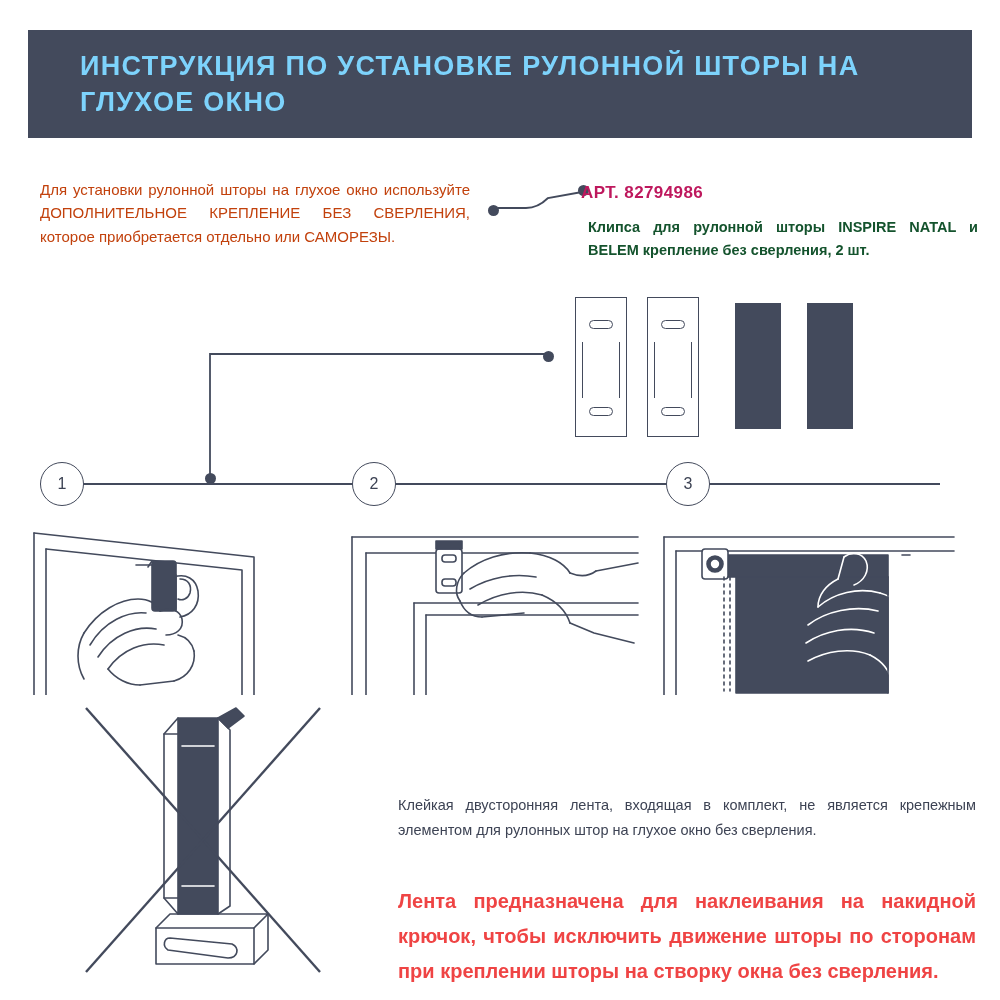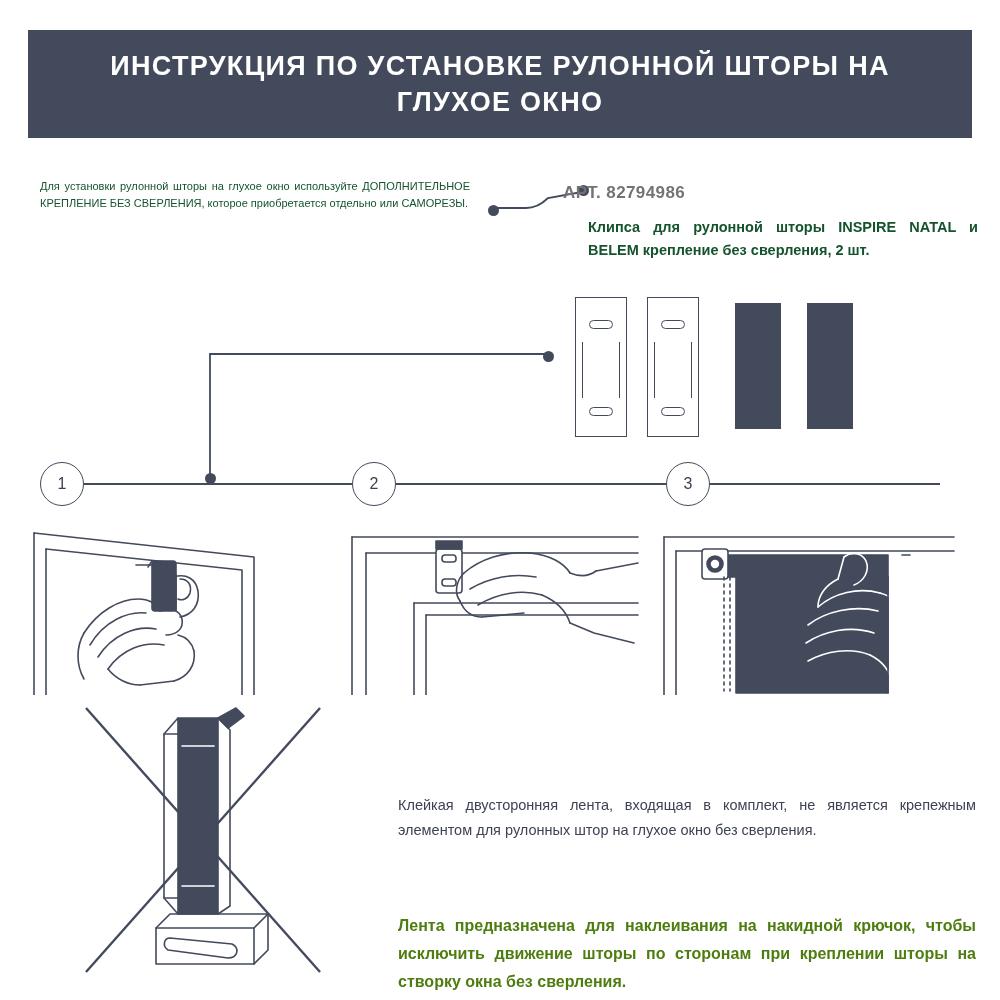--- a/index.html
+++ b/index.html
@@ -15,48 +15,47 @@
 
   
   #header-band {
     position: absolute;
     left: 28px; top: 30px;
     width: 944px; height: 108px;
     background: #434a5c;
     display: flex; align-items: center; justify-content: center;
   }
   #header-title {
-    color: #ffffff;
+    color: #7dd3fc;
     font-size: 27px;
     font-weight: bold;
     letter-spacing: 1.3px;
     line-height: 1.35;
-    text-align: center;
     width: 840px;
     text-transform: uppercase;
   }
 
   
   #intro-text {
     position: absolute;
     left: 40px; top: 178px;
     width: 430px;
-    font-size: 11px;
+    font-size: 15px;
     line-height: 1.55;
     text-align: justify;
-    color: #14532d;
+    color: #c2410c;
   }
 
   
   #art-code {
     position: absolute;
-    left: 563px; top: 183px;
+    left: 581px; top: 183px;
     font-size: 17px; font-weight: bold;
     letter-spacing: .4px;
-    color: #737373;
+    color: #be185d;
   }
   #product-desc {
     position: absolute;
     left: 588px; top: 216px;
     width: 390px;
     font-size: 14.5px;
     line-height: 1.6;
     text-align: justify;
     font-weight: bold;
     color: #14532d;
@@ -154,23 +153,23 @@
     width: 250px; height: 280px;
   }
 
   
   #note-1 {
     position: absolute; left: 398px; top: 793px; width: 578px;
     font-size: 14.5px; line-height: 1.75; font-weight: normal;
     text-align: justify; color: #3d4354;
   }
   #note-2 {
-    position: absolute; left: 398px; top: 912px; width: 578px;
-    font-size: 16px; line-height: 1.75; font-weight: bold;
-    text-align: justify; color: #4d7c0f;
+    position: absolute; left: 398px; top: 884px; width: 578px;
+    font-size: 20px; line-height: 1.75; font-weight: bold;
+    text-align: justify; color: #ef4444;
   }
 </style>
 </head>
 <body>
 
 <div id="header-band">
   <div id="header-title">ИНСТРУКЦИЯ ПО УСТАНОВКЕ РУЛОННОЙ ШТОРЫ НА ГЛУХОЕ ОКНО</div>
 </div>
 
 <div id="intro-text">Для установки рулонной шторы на глухое окно используйте ДОПОЛНИТЕЛЬНОЕ КРЕПЛЕНИЕ БЕЗ СВЕРЛЕНИЯ, которое приобретается отдельно или САМОРЕЗЫ.</div>

